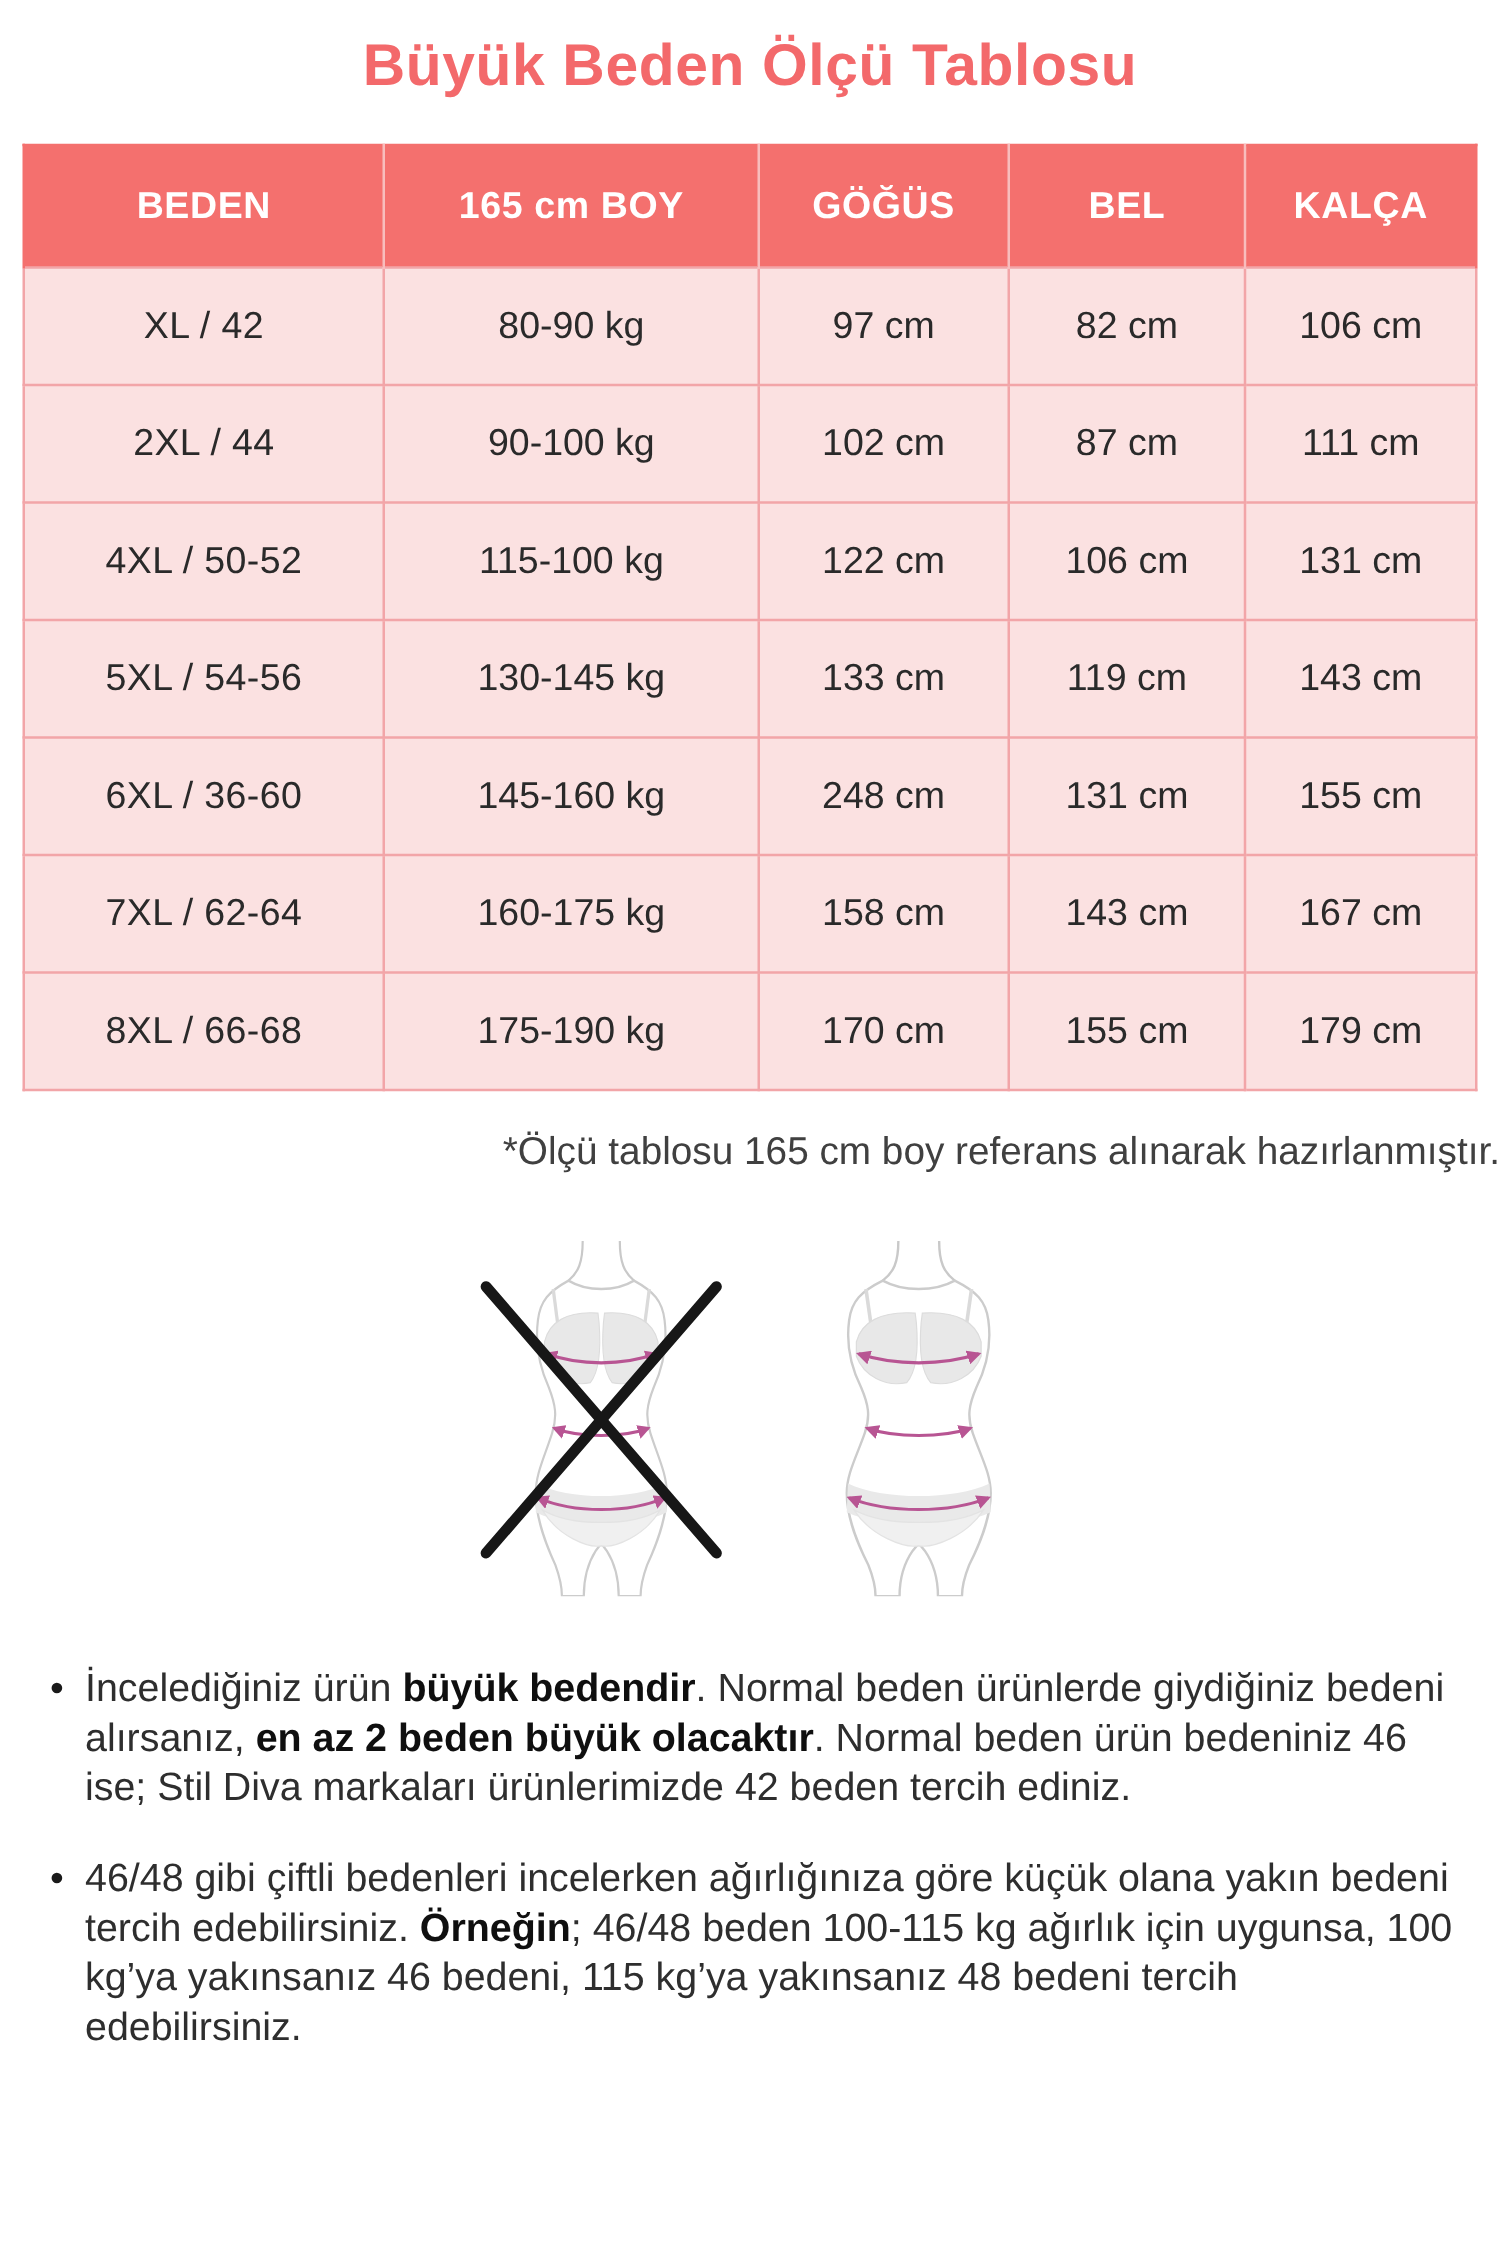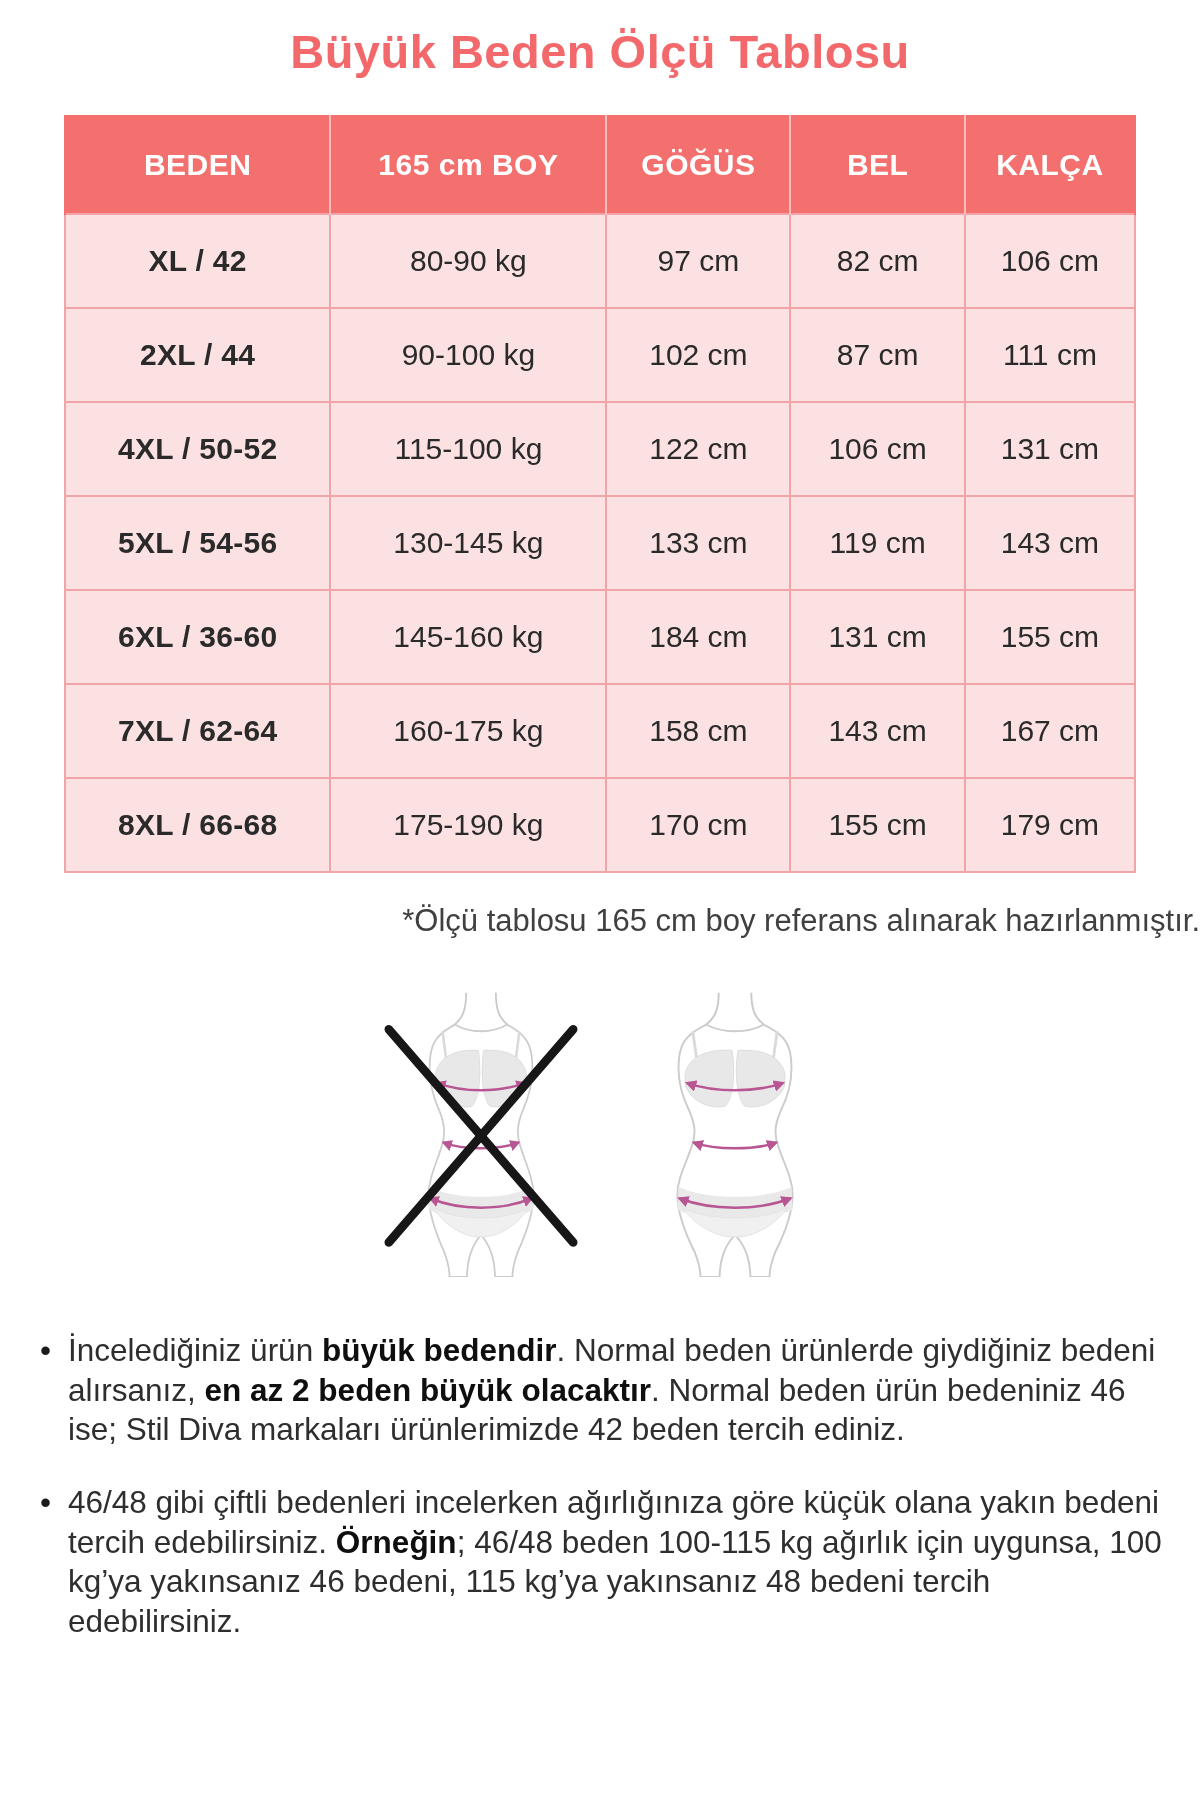--- a/index.html
+++ b/index.html
@@ -12,21 +12,21 @@
   }
   .title{
     margin:24px 0 0 0;
     text-align:center;
     font-size:47px;
     font-weight:700;
     letter-spacing:0.5px;
     color:#f3696b;
   }
   table.size-table{
-    width:1072px;
+    width:1164px;
     margin:36px auto 0 auto;
     border-collapse:collapse;
     table-layout:fixed;
     border-radius:25px;
   }
   table.size-table thead th{
     background:#f4706e;
     color:#ffffff;
     font-size:30px;
     font-weight:700;
@@ -40,21 +40,21 @@
   table.size-table thead th:last-child{border-right:2px solid #f4706e;}
   table.size-table td{
     background:#fbe1e1;
     border:2px solid #f2a5a8;
     height:90px;
     text-align:center;
     font-size:30px;
     color:#2a2a2a;
   }
   td.size-col{
-    font-weight:700;
+    font-weight:400;
     color:#141414;
     letter-spacing:0.3px;
   }
   .footnote{
     margin:30px 0 0 0;
     text-align:right;
     font-size:31px;
     color:#404040;
   }
   .mid{
@@ -165,21 +165,21 @@
         <tr>
           <td class="size-col">5XL / 54-56</td>
           <td>130-145 kg</td>
           <td>133 cm</td>
           <td>119 cm</td>
           <td>143 cm</td>
         </tr>
         <tr>
           <td class="size-col">6XL / 36-60</td>
           <td>145-160 kg</td>
-          <td>184 cm</td>
+          <td>248 cm</td>
           <td>131 cm</td>
           <td>155 cm</td>
         </tr>
         <tr>
           <td class="size-col">7XL / 62-64</td>
           <td>160-175 kg</td>
           <td>158 cm</td>
           <td>143 cm</td>
           <td>167 cm</td>
         </tr>

